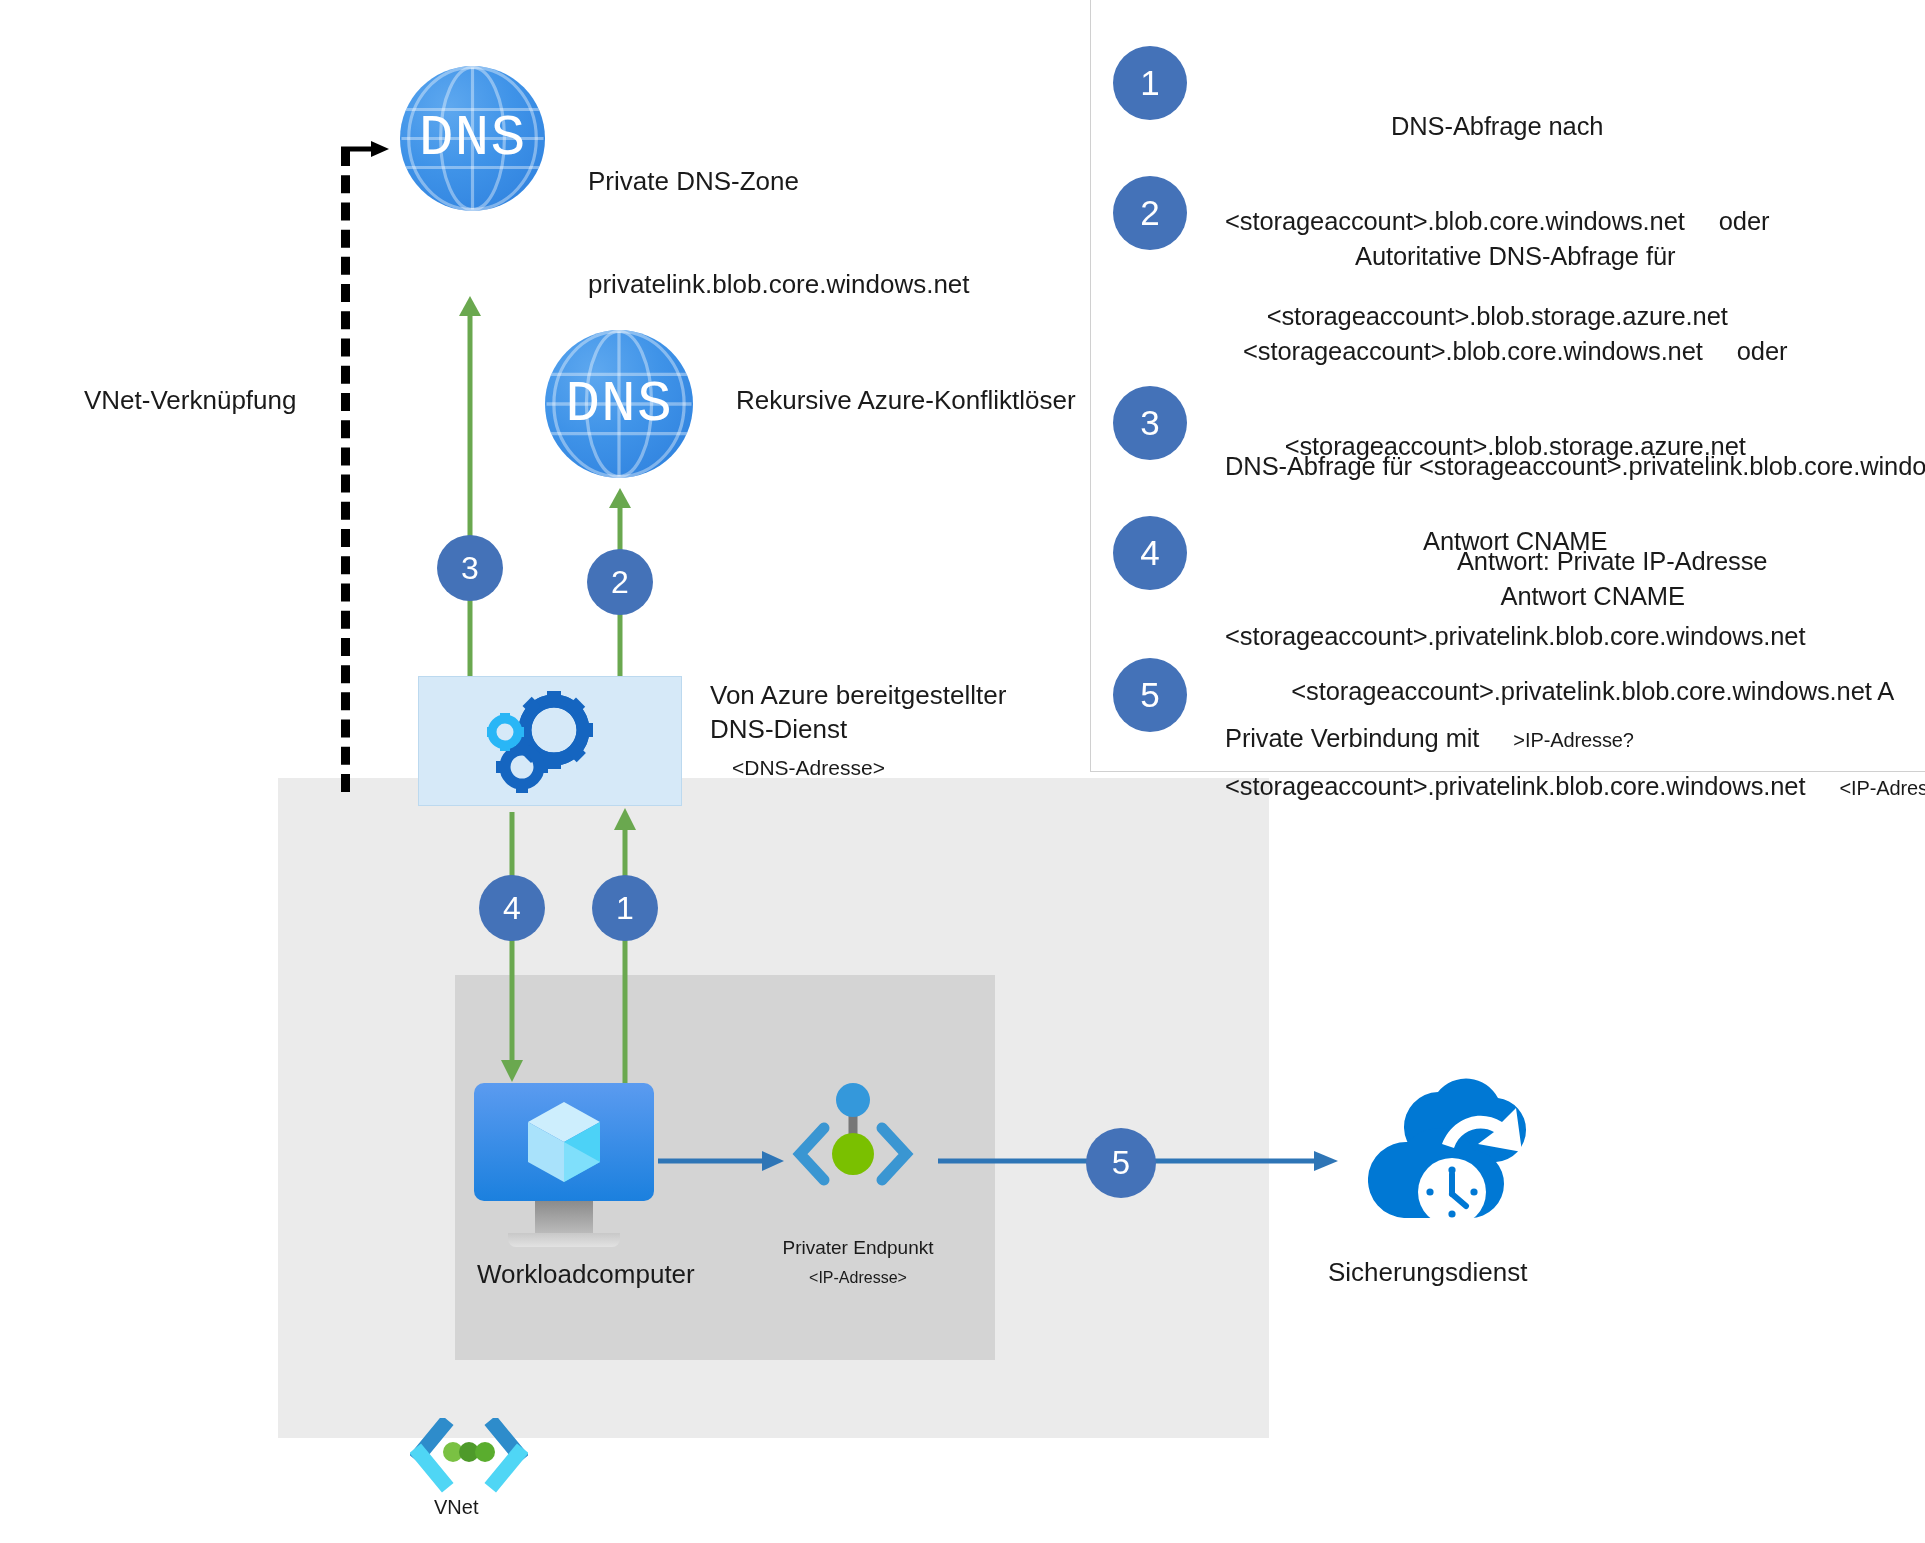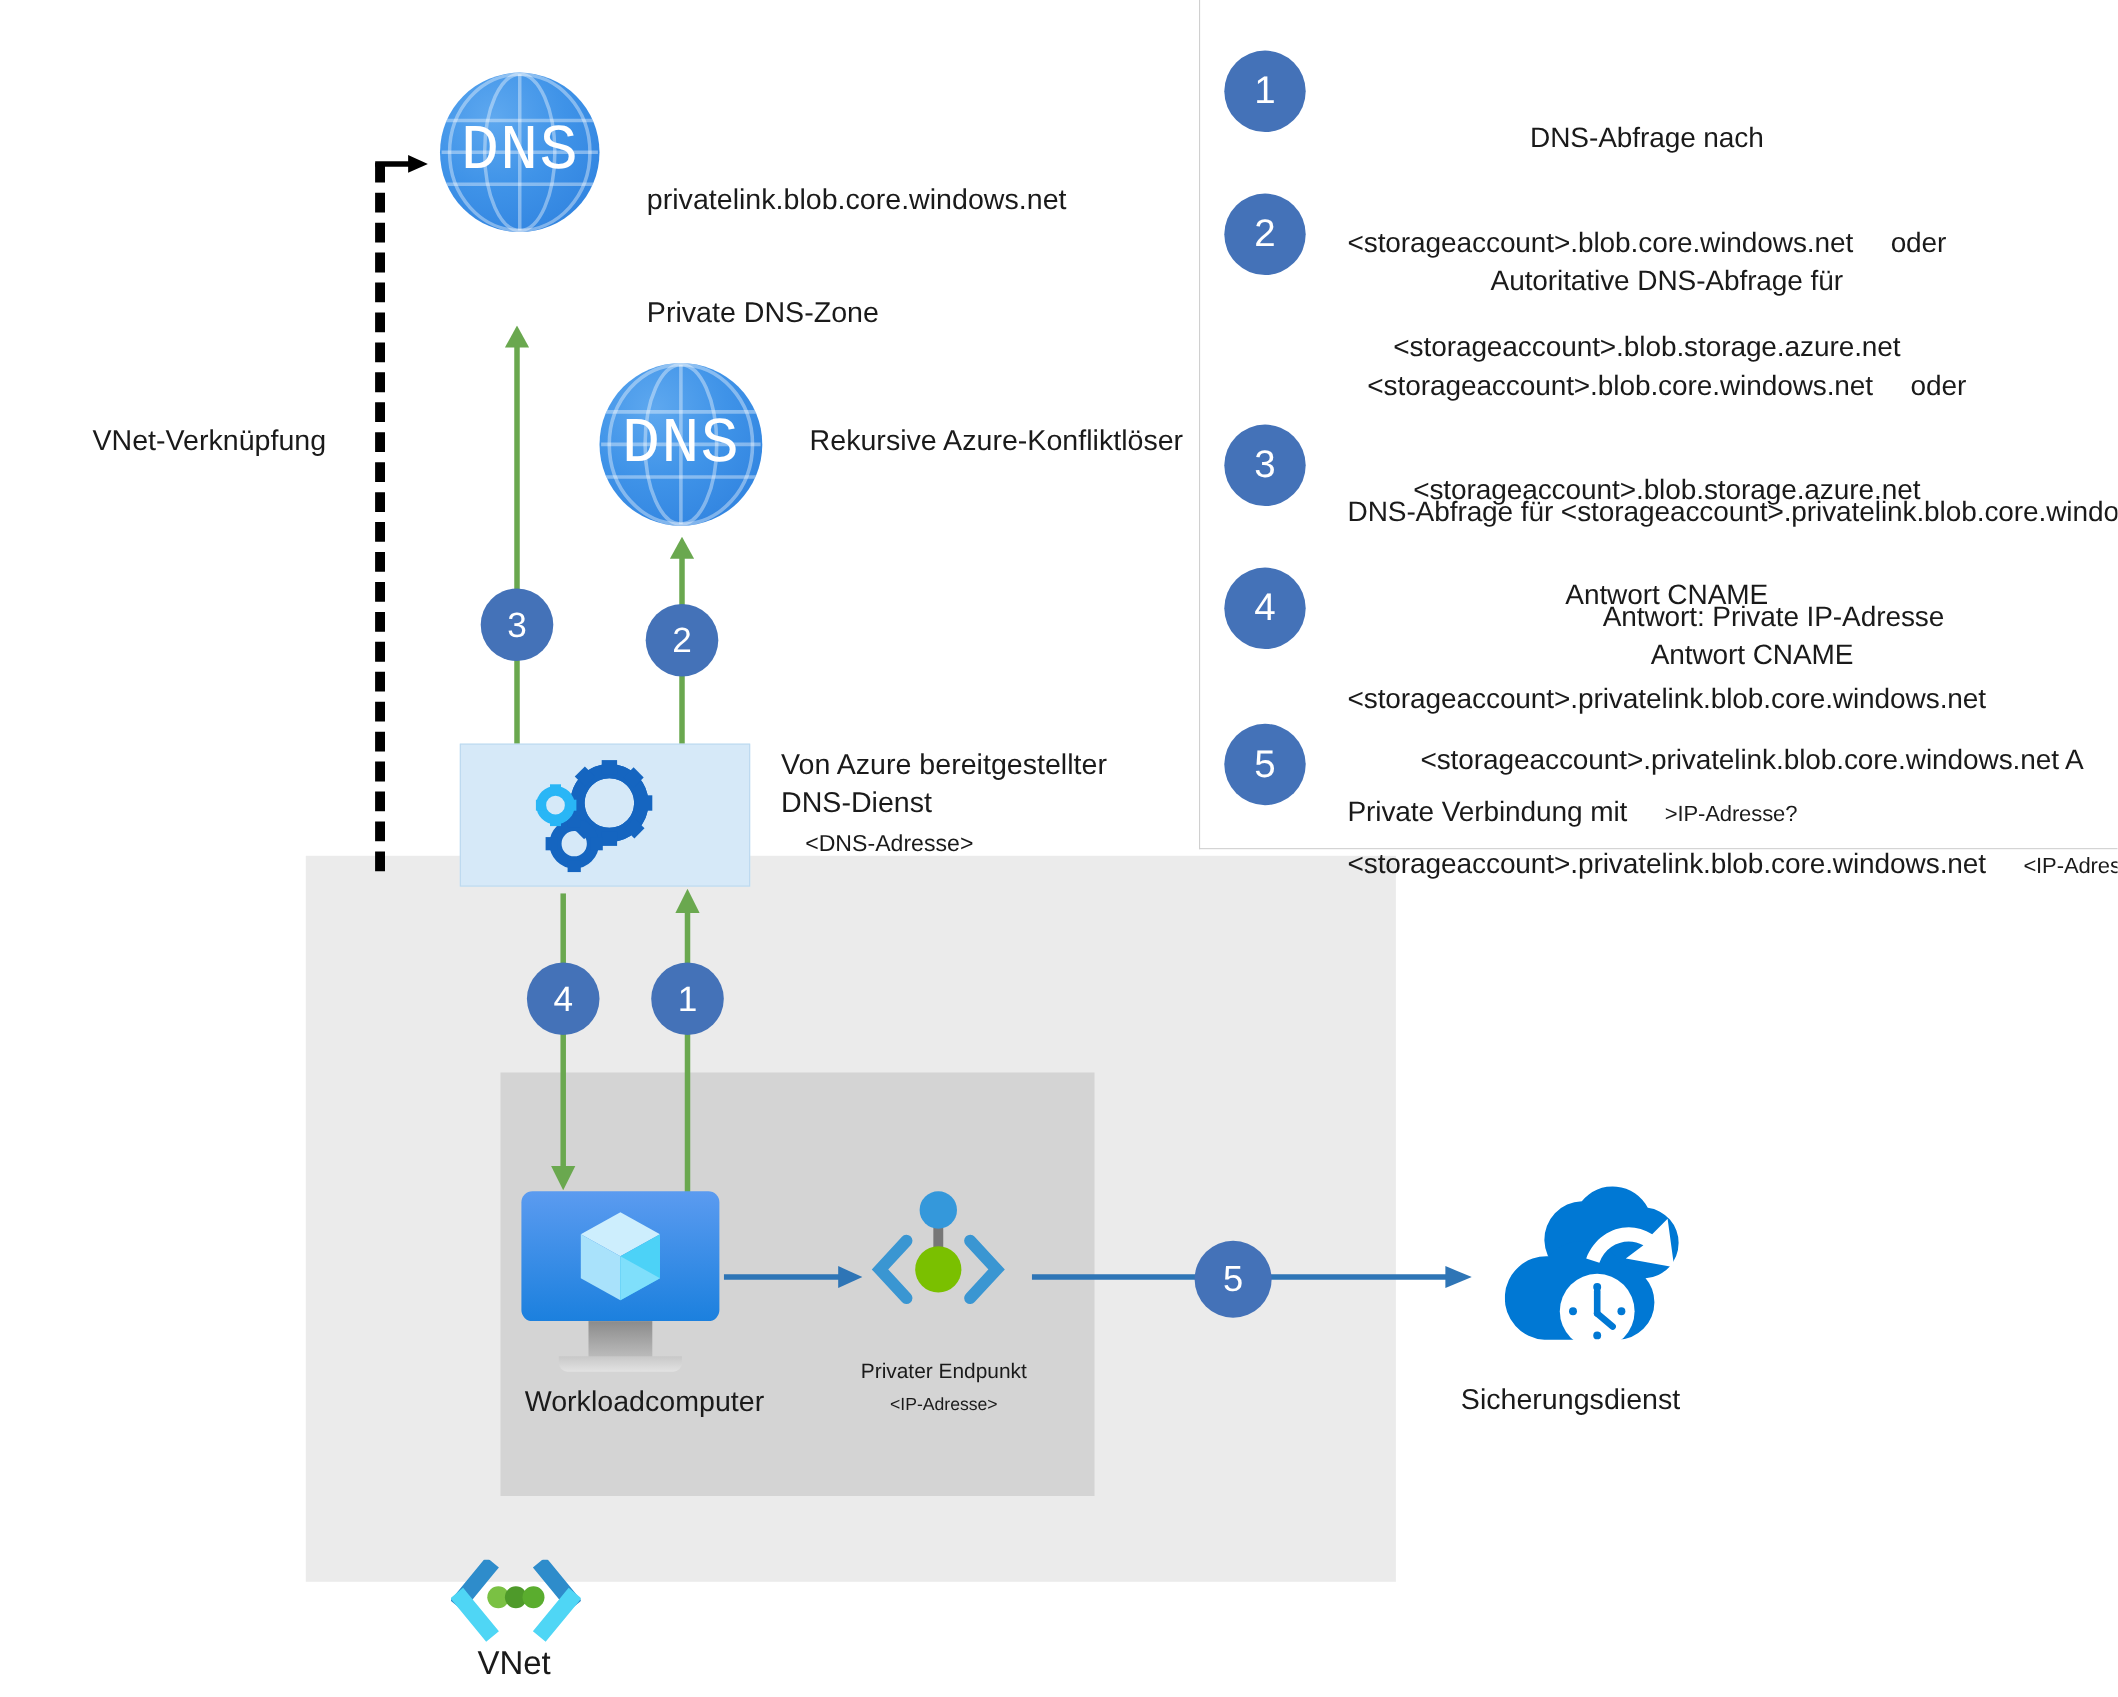--- a/index.html
+++ b/index.html
@@ -70,22 +70,22 @@
       <ellipse cx="50" cy="50" rx="44" ry="49"></ellipse>
       <line x1="3" y1="30" x2="97" y2="30"></line>
       <line x1="1" y1="50" x2="99" y2="50"></line>
       <line x1="3" y1="70" x2="97" y2="70"></line>
       <line x1="50" y1="1" x2="50" y2="99"></line>
     </g>
   </svg>
   <span class="g-label">DNS</span>
 </div>
 <div class="abs lbl" style="left:588px;top:95px;">
+  <div>Private DNS-Zone</div>
   <div>privatelink.blob.core.windows.net</div>
-  <div>Private DNS-Zone</div>
 </div>
 
 <div class="globe" style="left:545px;top:330px;width:148px;height:148px;">
   <svg viewBox="0 0 100 100" preserveAspectRatio="none">
     <g fill="none" stroke="#ffffff" stroke-opacity="0.38" stroke-width="2.2">
       <ellipse cx="50" cy="50" rx="22" ry="49"></ellipse>
       <ellipse cx="50" cy="50" rx="44" ry="49"></ellipse>
       <line x1="3" y1="30" x2="97" y2="30"></line>
       <line x1="1" y1="50" x2="99" y2="50"></line>
       <line x1="3" y1="70" x2="97" y2="70"></line>
@@ -217,21 +217,21 @@
   <g stroke-width="15" fill="none" stroke-linecap="square">
     <line x1="33" y1="8" x2="10" y2="36" stroke="#2e8ccb"></line>
     <line x1="10" y1="36" x2="33" y2="64" stroke="#4fd6f5"></line>
     <line x1="85" y1="8" x2="108" y2="36" stroke="#2e8ccb"></line>
     <line x1="108" y1="36" x2="85" y2="64" stroke="#4fd6f5"></line>
   </g>
   <circle cx="43" cy="34" r="10" fill="#7ac143"></circle>
   <circle cx="59" cy="34" r="10" fill="#4e9a2a"></circle>
   <circle cx="75" cy="34" r="10" fill="#5aad2e"></circle>
 </svg>
-<div class="abs" style="left:434px;top:1496px;font-size:30px;">VNet</div>
+<div class="abs" style="left:434px;top:1496px;font-size:20px;">VNet</div>
 
 <div class="abs" id="legend-panel">
   <div class="legend-row" style="left:22px;top:48px;">
     <div class="num-circle">1</div>
     <div class="legend-text">
       <div>DNS-Abfrage nach</div>
       <div><span>&lt;storageaccount&gt;.blob.core.windows.net</span><span class="gap"></span><span>oder</span></div>
       <div>&lt;storageaccount&gt;.blob.storage.azure.net</div>
     </div>
   </div>

